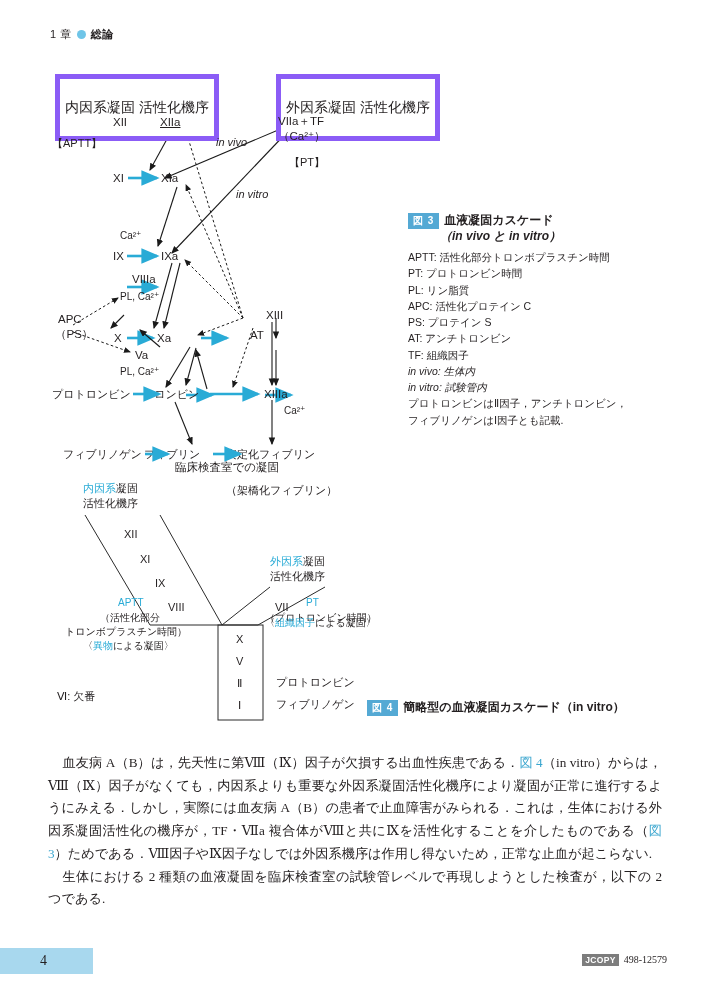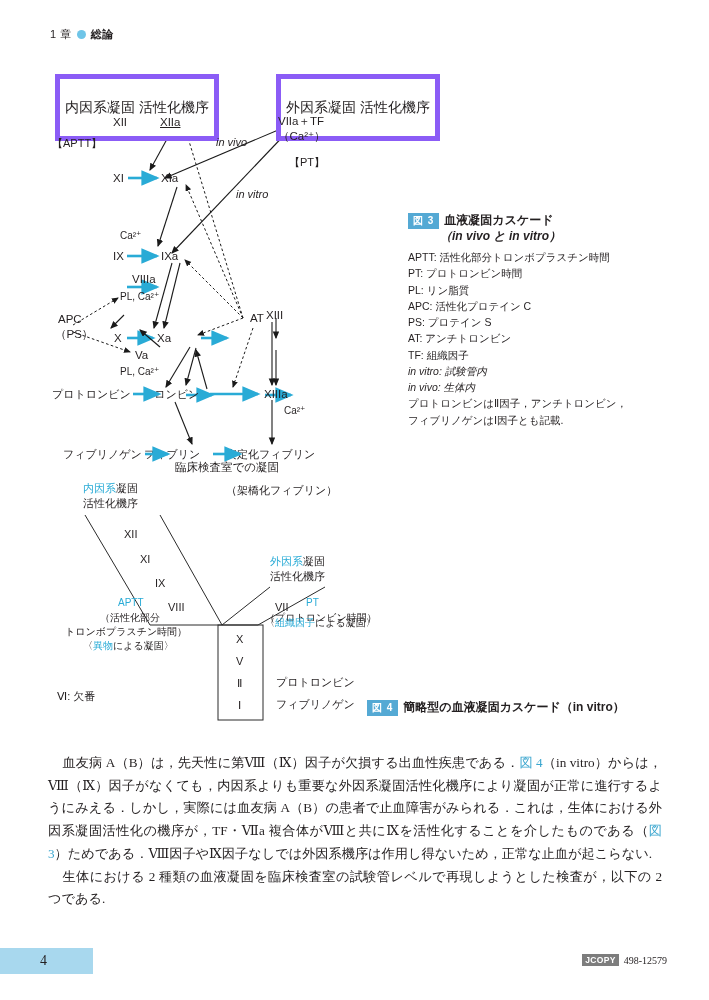--- a/index.html
+++ b/index.html
@@ -70,21 +70,21 @@
     position:absolute;left:0;top:948px;width:93px;height:26px;
     background:#a8d8ee;
   }
   .pagenum{
     position:absolute;left:40px;top:953px;
     font-family:"Liberation Serif","DejaVu Serif",serif;
     font-size:14px;color:#231f20;
   }
   .jcopy{
     position:absolute;right:42px;top:954px;
-    font-size:10px;display:flex;align-items:center;gap:5px;
+    font-size:10px;display:flex;gap:5px;
     font-family:"Liberation Serif","DejaVu Serif",serif;
   }
   .jcopy .tag{
     background:#7d7d7d;color:#fff;font-weight:bold;font-size:8.5px;
     padding:1px 3px;letter-spacing:.3px;
     font-family:"Liberation Sans",sans-serif;
   }
 </style>
 </head>
 <body>
@@ -177,21 +177,21 @@
 
     <div class="t node" style="left:58px;top:252px;">APC</div>
     <div class="t node" style="left:55px;top:267px;">（PS）</div>
 
     <div class="t node" style="left:114px;top:271px;">X</div>
     <div class="t node" style="left:157px;top:271px;">Xa</div>
 
     <div class="t node" style="left:135px;top:288px;">Va</div>
     <div class="t node" style="left:120px;top:306px;font-size:10px;">PL, Ca²⁺</div>
 
-    <div class="t node" style="left:250px;top:251px;">AT</div>
+    <div class="t node" style="left:250px;top:268px;">AT</div>
 
     <div class="t node" style="left:266px;top:248px;">XIII</div>
     <div class="t node" style="left:264px;top:327px;">XIIIa</div>
     <div class="t node" style="left:284px;top:345px;font-size:10px;">Ca²⁺</div>
 
     <div class="t jp" style="left:52px;top:328px;">プロトロンビン</div>
     <div class="t jp" style="left:143px;top:328px;">トロンビン</div>
 
     <div class="t jp" style="left:63px;top:388px;">フィブリノゲン</div>
     <div class="t jp" style="left:144px;top:388px;">フィブリン</div>
@@ -219,22 +219,22 @@
   <div class="captitle it" style="position:absolute;left:440px;top:228px;">（in vivo と in vitro）</div>
 
   <div class="legend" style="left:408px;top:249px;">
     <div>APTT: 活性化部分トロンボプラスチン時間</div>
     <div>PT: プロトロンビン時間</div>
     <div>PL: リン脂質</div>
     <div>APC: 活性化プロテイン C</div>
     <div>PS: プロテイン S</div>
     <div>AT: アンチトロンビン</div>
     <div>TF: 組織因子</div>
+    <div class="it">in vivo: 生体内</div>
     <div class="it">in vitro: 試験管内</div>
-    <div class="it">in vivo: 生体内</div>
     <div>プロトロンビンはⅡ因子，アンチトロンビン，</div>
     <div>フィブリノゲンはⅠ因子とも記載.</div>
   </div>
 
   <div id="fig4">
 
     <div class="t" style="left:175px;top:5px;font-size:11.5px;">臨床検査室での凝固</div>
 
     <div class="t" style="left:83px;top:27px;font-size:11px;"><span class="cy">内因系</span><span>凝固</span></div>
     <div class="t" style="left:83px;top:42px;font-size:11px;">活性化機序</div>

